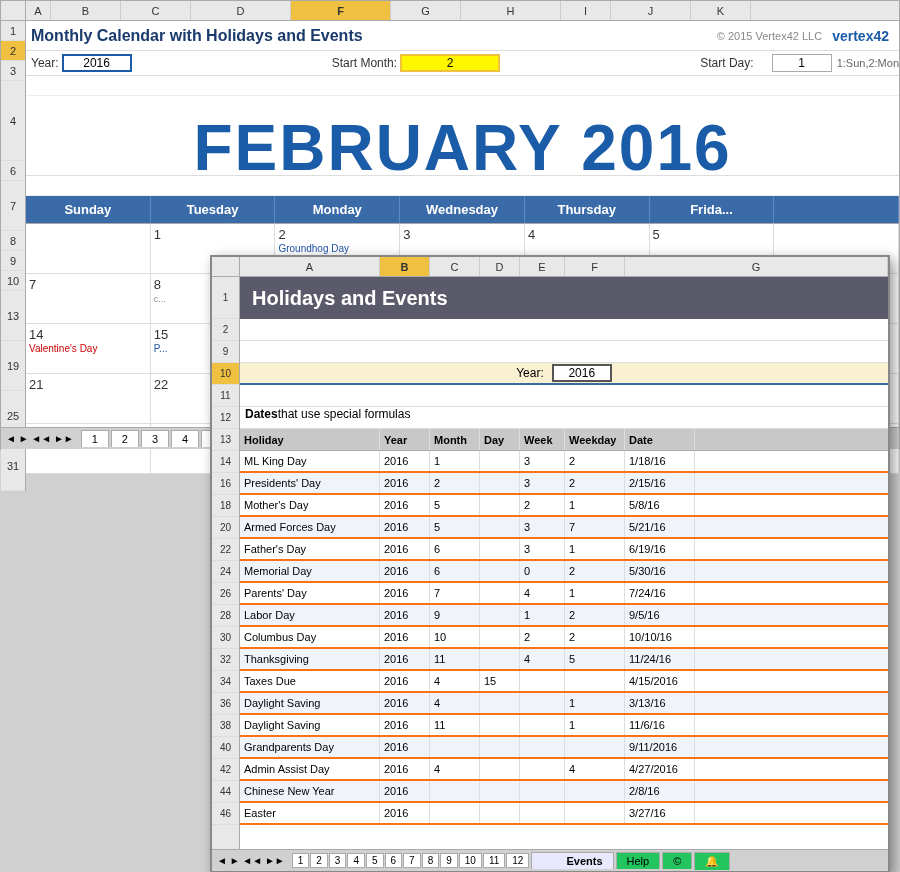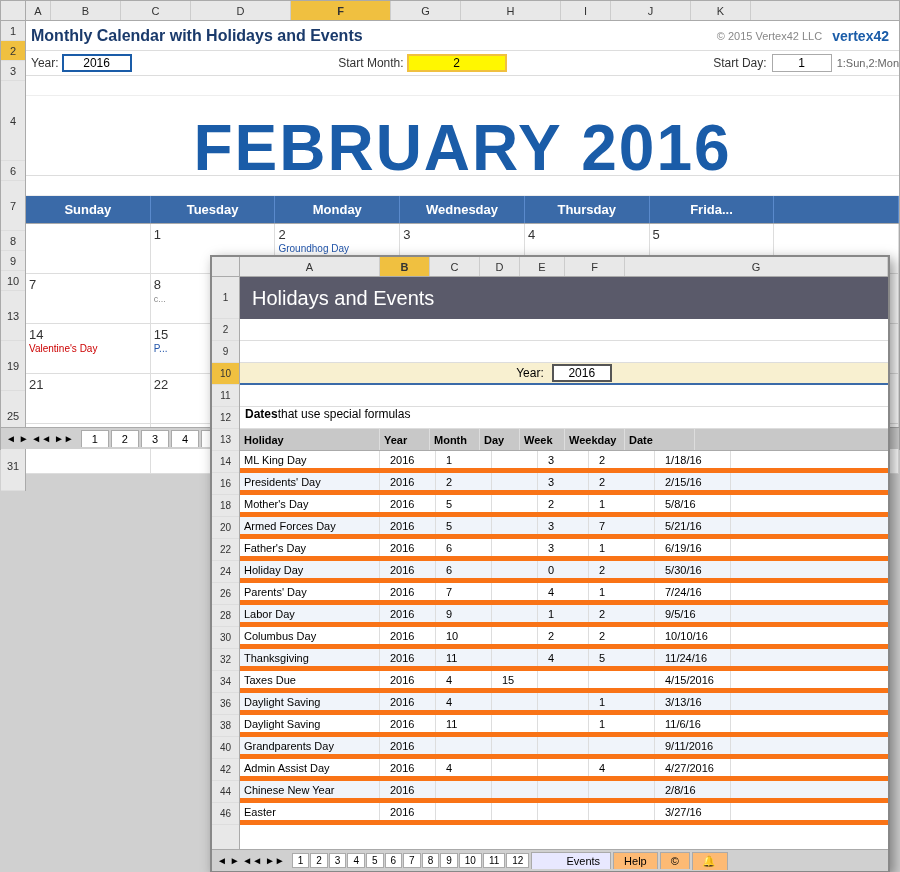--- a/index.html
+++ b/index.html
@@ -278,21 +278,21 @@
     
     .popup-title-area {
       height: 42px;
       background: #5a5a6a;
       display: flex;
       align-items: center;
       padding-left: 12px;
     }
     .popup-title-text {
       font-size: 20px;
-      font-weight: normal;
+      font-weight: bold;
       color: white;
     }
 
     
     .popup-year-row {
       height: 22px;
       background: white;
       border-bottom: 1px solid #ddd;
     }
     .popup-empty-row {
@@ -332,23 +332,22 @@
       display: flex;
       height: 22px;
       background: #c8c8c8;
       border-bottom: 1px solid #aaa;
       font-size: 11px;
       font-weight: bold;
     }
     .popup-table-row {
       display: flex;
       height: 22px;
-      border-bottom: 5px solid #f97316;
-      font-size: 11px;
-      gap: 6px;
+      border-bottom: 2px solid #f97316;
+      font-size: 11px;
     }
     .popup-table-row:nth-child(even) { background: #f0f4fa; }
     .popup-table-row:nth-child(odd) { background: white; }
 
     .tc { display: flex; align-items: center; padding: 0 4px; border-right: 1px solid #ddd; }
     .tc-holiday { width: 140px; min-width: 140px; }
     .tc-year { width: 50px; min-width: 50px; }
     .tc-month { width: 50px; min-width: 50px; }
     .tc-day { width: 40px; min-width: 40px; }
     .tc-week { width: 45px; min-width: 45px; }
@@ -360,27 +359,27 @@
     
     .popup-tabs {
       height: 22px;
       background: #d0d0d0;
       display: flex;
       align-items: center;
       border-top: 1px solid #aaa;
     }
     .popup-tab {
       padding: 2px 10px;
-      background: #fdba74;
+      background: #22c55e;
       border: 1px solid #aaa;
       border-bottom: none;
       font-size: 11px;
       margin-left: 2px;
     }
-    .popup-tab.active { background: #e8e8ff; font-weight: normal; padding-left: 34px; }
+    .popup-tab.active { background: #e8e8ff; font-weight: bold; padding-left: 34px; }
     .popup-nav-arrows {
       display: flex;
       gap: 2px;
       padding: 0 5px;
       font-size: 10px;
     }
 
     .num-tabs {
       display: flex;
       gap: 1px;
@@ -440,21 +439,21 @@
         </div>
       </div>
 
       <div class="params-row">
         <label>Year:</label>
         <input type="text" value="2016" style="">
         <div class="sep"></div>
         <label style="margin-right:3px">Start Month:</label>
         <input type="text" value="2" style="border: 2px solid rgb(240, 192, 64); width: 100px; height: 18px; text-align: center; background: rgb(255, 247, 0);">
         <div class="sep"></div>
-        <label style="margin-right:5px">Start Day:</label>
+        <label style="margin-right:18px">Start Day:</label>
         <input type="text" value="1" style="border: 1px solid rgb(170, 170, 170); width: 60px; height: 18px; text-align: center;">
         <span style="font-size:11px; color:#666; margin-left:5px;">1:Sun,2:Mon</span>
       </div>
 
       <div style="height:20px; border-bottom:1px solid #eee;"></div>
 
       <div class="month-title-row">
         <span class="month-title">FEBRUARY 2016</span>
       </div>
 
@@ -664,21 +663,21 @@
           <div class="popup-table-row">
       <div class="tc tc-holiday">Father's Day</div>
       <div class="tc tc-year">2016</div>
       <div class="tc tc-month">6</div>
       <div class="tc tc-day"></div>
       <div class="tc tc-week">3</div>
       <div class="tc tc-weekday">1</div>
       <div class="tc tc-date">6/19/16</div>
     </div>
           <div class="popup-table-row">
-      <div class="tc tc-holiday">Holiday Day</div>
+      <div class="tc tc-holiday">Memorial Day</div>
       <div class="tc tc-year">2016</div>
       <div class="tc tc-month">6</div>
       <div class="tc tc-day"></div>
       <div class="tc tc-week">0</div>
       <div class="tc tc-weekday">2</div>
       <div class="tc tc-date">5/30/16</div>
     </div>
           <div class="popup-table-row">
       <div class="tc tc-holiday">Parents' Day</div>
       <div class="tc tc-year">2016</div>

